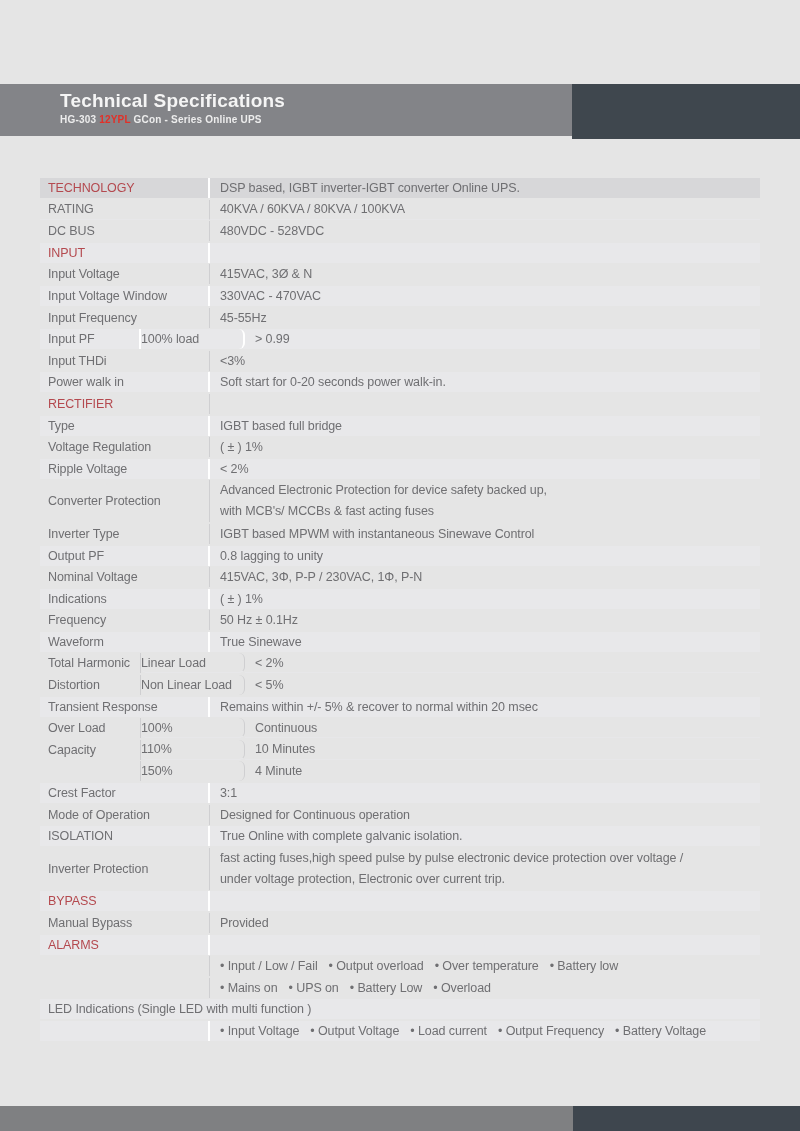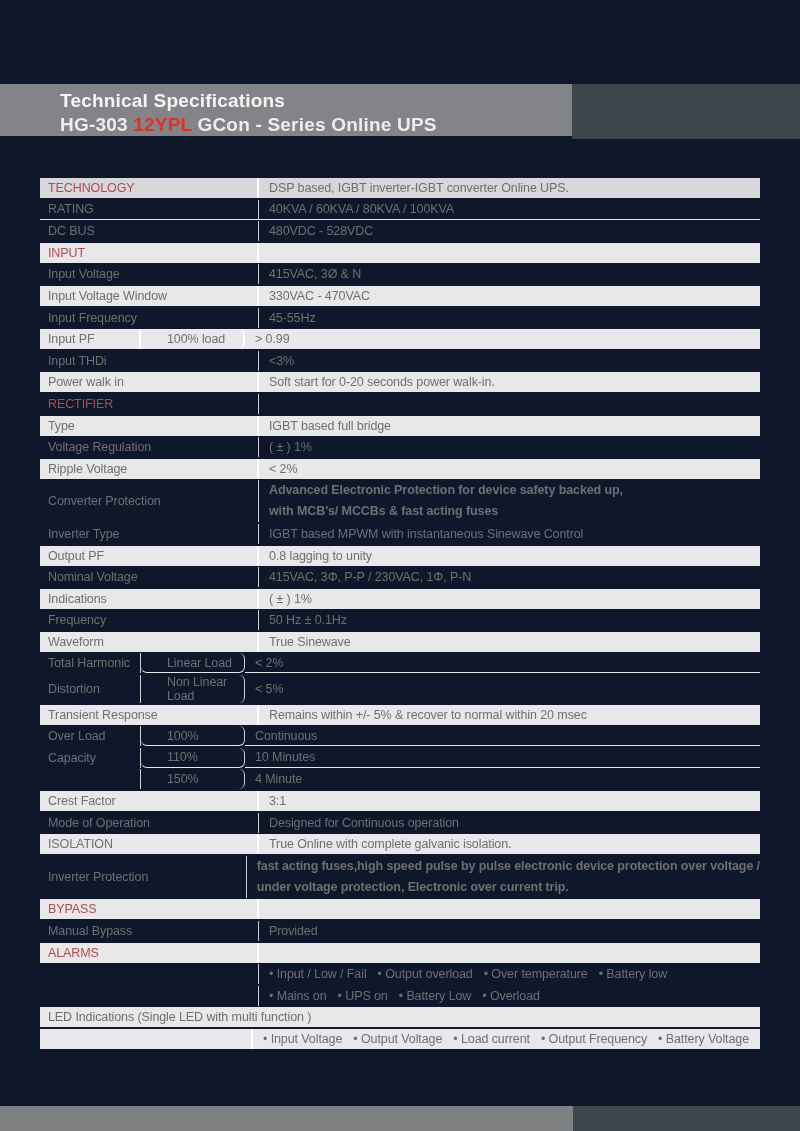--- a/index.html
+++ b/index.html
@@ -1,43 +1,43 @@
 <!DOCTYPE html>
 <html><head>
 <meta charset="utf-8">
 <style>
   html,body{margin:0;padding:0;background:#ffffff;}
-  .page{position:relative;width:800px;height:1131px;background:#0f172a;overflow:hidden;
+  .page{position:relative;width:800px;height:1131px;background:#e5e5e5;overflow:hidden;
         font-family:"Liberation Sans","DejaVu Sans",sans-serif;color:#6f6f72;}
 
   
   .header-band{position:absolute;left:0;top:84px;width:572px;height:52px;background:#838488;
                box-sizing:border-box;padding:6px 0 0 60px;}
   .header-accent{position:absolute;left:572px;top:84px;width:228px;height:55px;background:#3f474e;}
   .title{font-size:19px;font-weight:bold;color:#f5f5f5;letter-spacing:.2px;line-height:22px;}
-  .subtitle{font-size:19px;font-weight:bold;color:#ededed;letter-spacing:.2px;margin-top:2px;}
+  .subtitle{font-size:10px;font-weight:bold;color:#ededed;letter-spacing:.2px;margin-top:2px;}
   .subtitle .red-model{color:#e23028;}
 
   
   .footer-band{position:absolute;left:0;top:1106px;width:573px;height:25px;background:#7f8082;}
   .footer-accent{position:absolute;left:573px;top:1106px;width:227px;height:25px;background:#3e464e;}
 
   
   .spec-table{position:absolute;left:40px;top:178px;width:720px;font-size:12.5px;letter-spacing:-.1px;}
   .srow{display:flex;min-height:20px;margin-bottom:1.6px;background:transparent;align-items:stretch;}
   .srow.shade{background:#e8e8ea;}
   .srow.shade-dark{background:#d7d7d9;}
-  .cell-label{box-sizing:border-box;width:219px;padding-left:8px;display:flex;align-items:center;
+  .cell-label{box-sizing:border-box;width:170px;padding-left:8px;display:flex;align-items:center;
               border-right:1px solid #cfcfd1;}
   .cell-label.split{width:101px;}
-  .cell-sub{box-sizing:border-box;width:104px;padding-left:26px;display:flex;align-items:center;
+  .cell-sub{box-sizing:border-box;width:104px;padding-left:0;display:flex;align-items:center;
             border-right:1px solid #cfcfd1;border-radius:6px;}
   .cell-value{box-sizing:border-box;flex:1;padding-left:10px;display:flex;align-items:center;
               white-space:nowrap;}
-  .srow.multi .cell-value{display:block;padding-top:0;font-weight:bold;}
+  .srow.multi .cell-value{display:block;padding-top:0;}
   .srow.multi .cell-label{align-items:flex-start;padding-top:14px;}
   .line{height:21px;line-height:21px;}
   .srow.shade .cell-label,.srow.shade-dark .cell-label,
   .srow.shade .cell-sub,.srow.shade-dark .cell-sub{border-right:2px solid #ffffff;}
   .cell-full{box-sizing:border-box;width:100%;padding-left:8px;display:flex;align-items:center;}
   .red{color:#b4494f;}
   .hl{border-bottom:1px solid #e7e7e9;}
   .bullet{margin-right:11px;}
   .bullet::before{content:"\2022  ";}
 </style>

